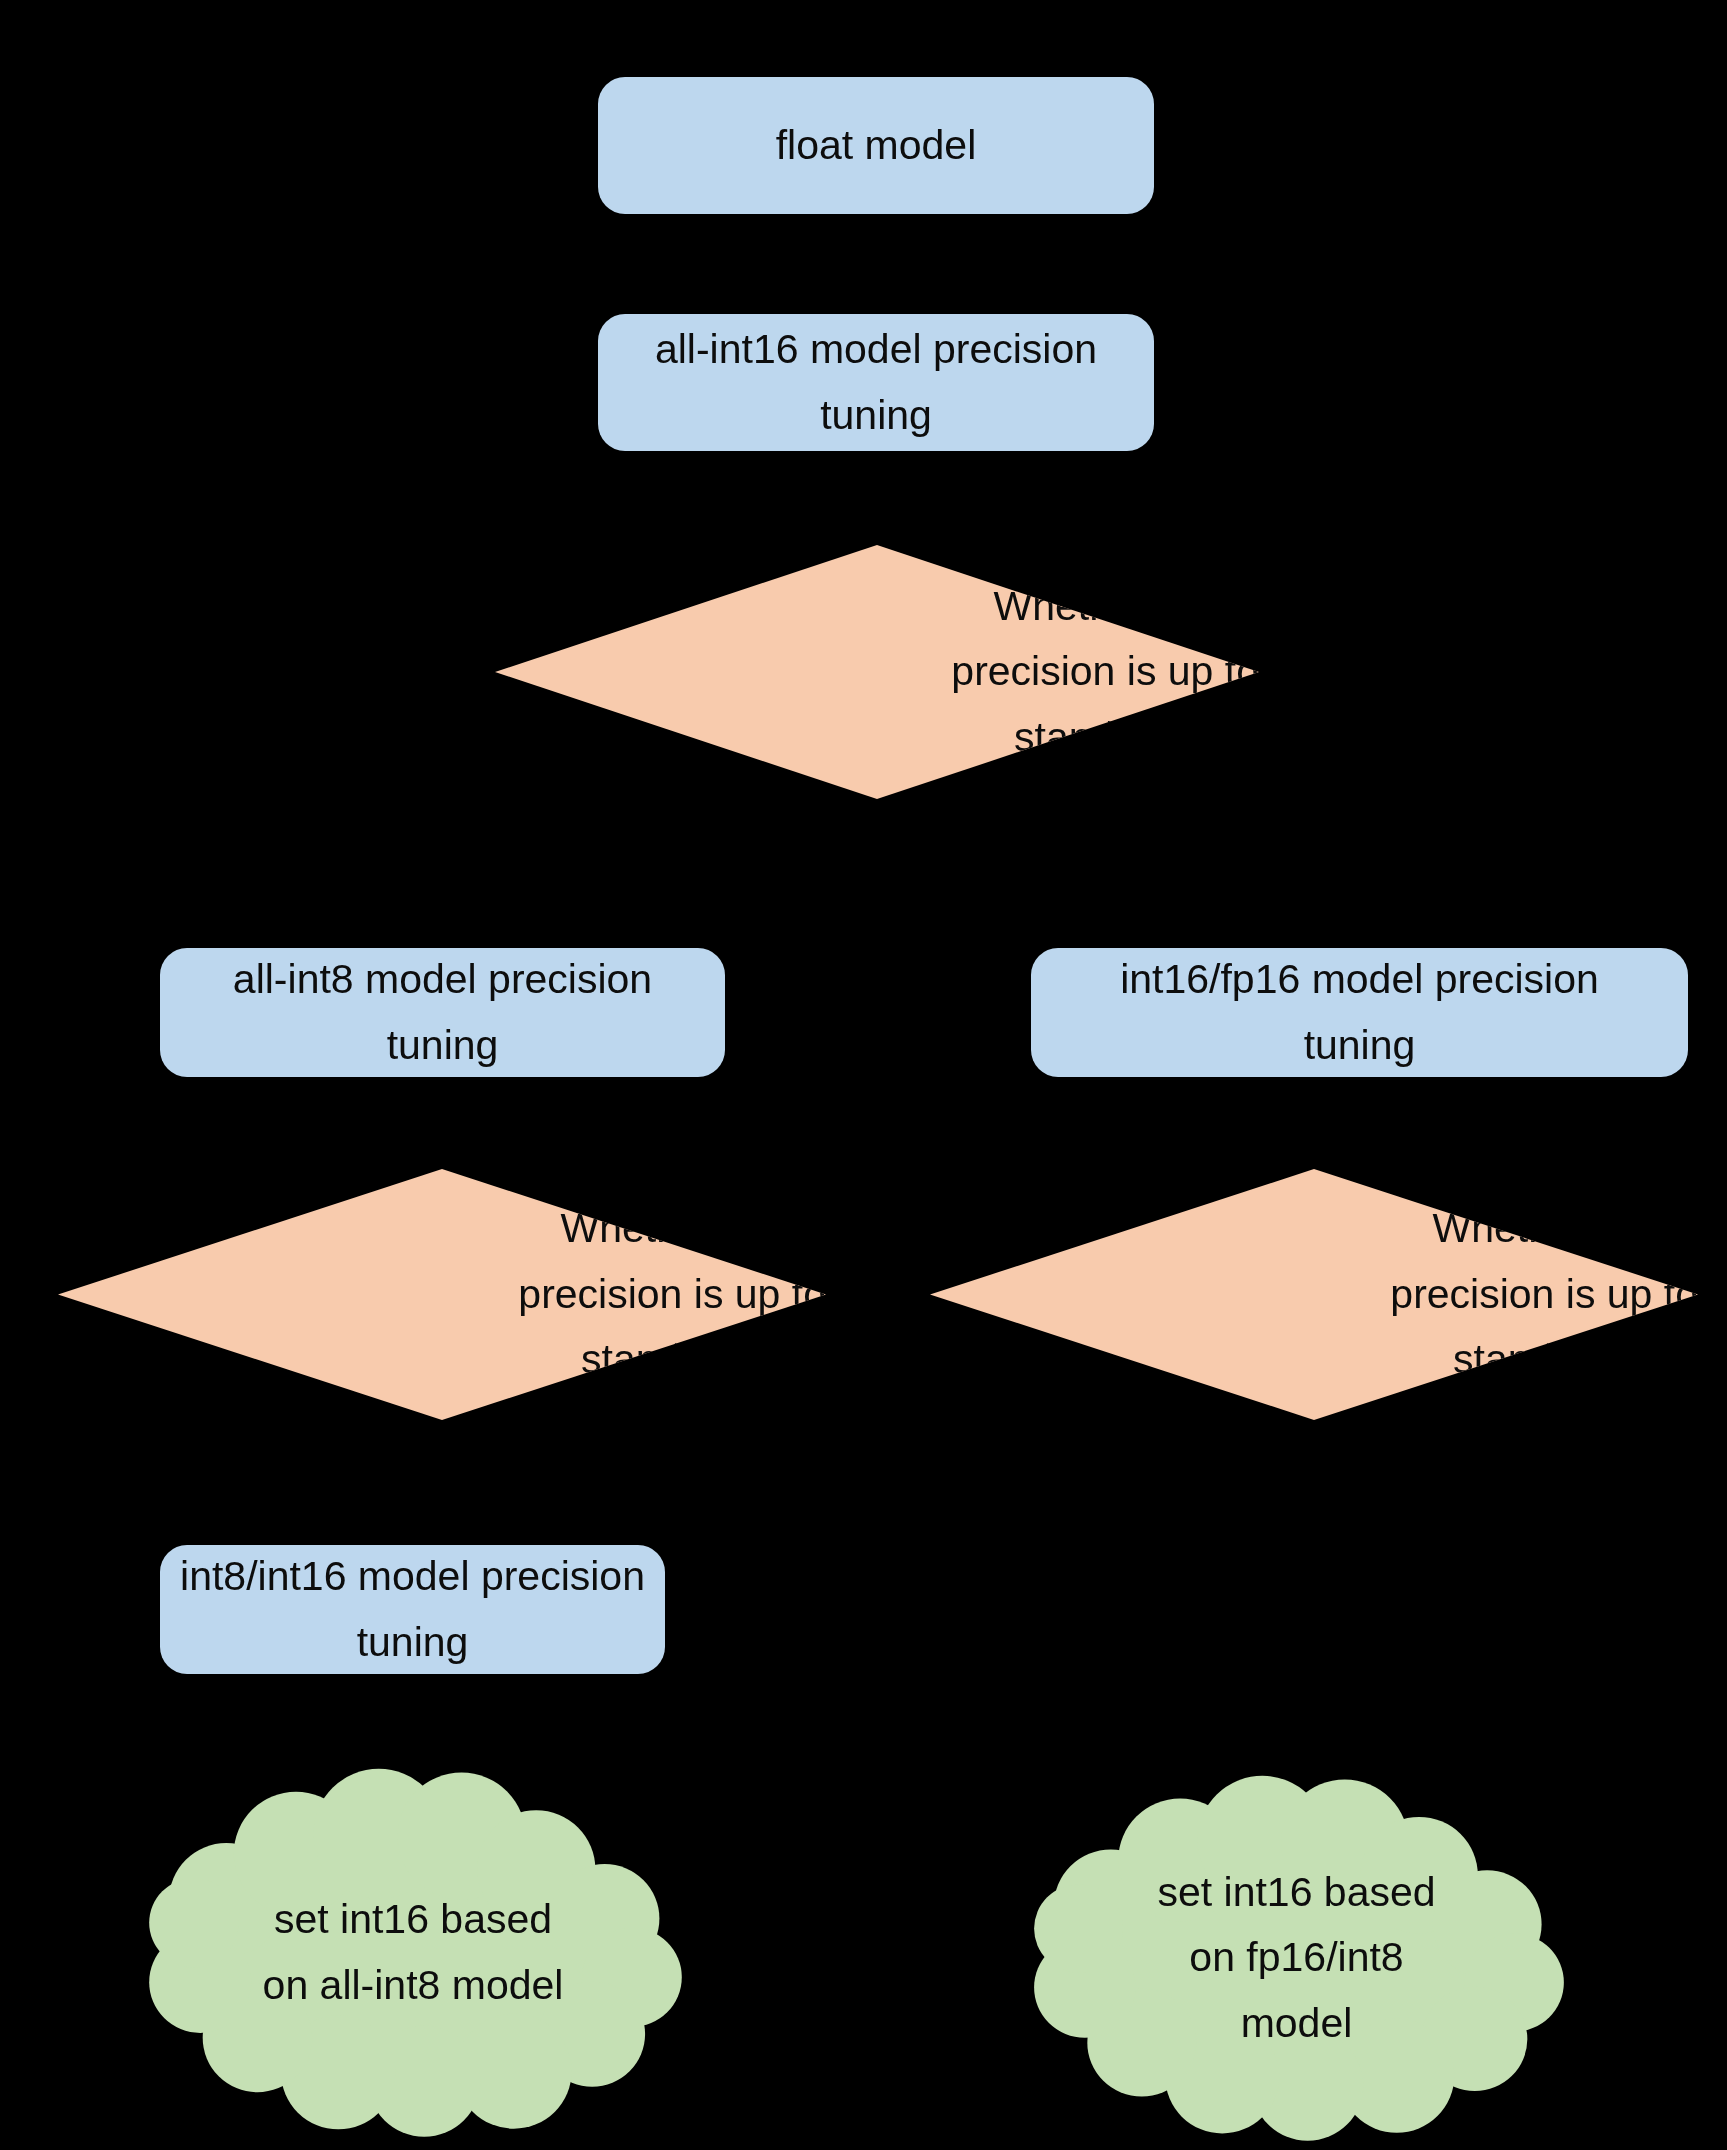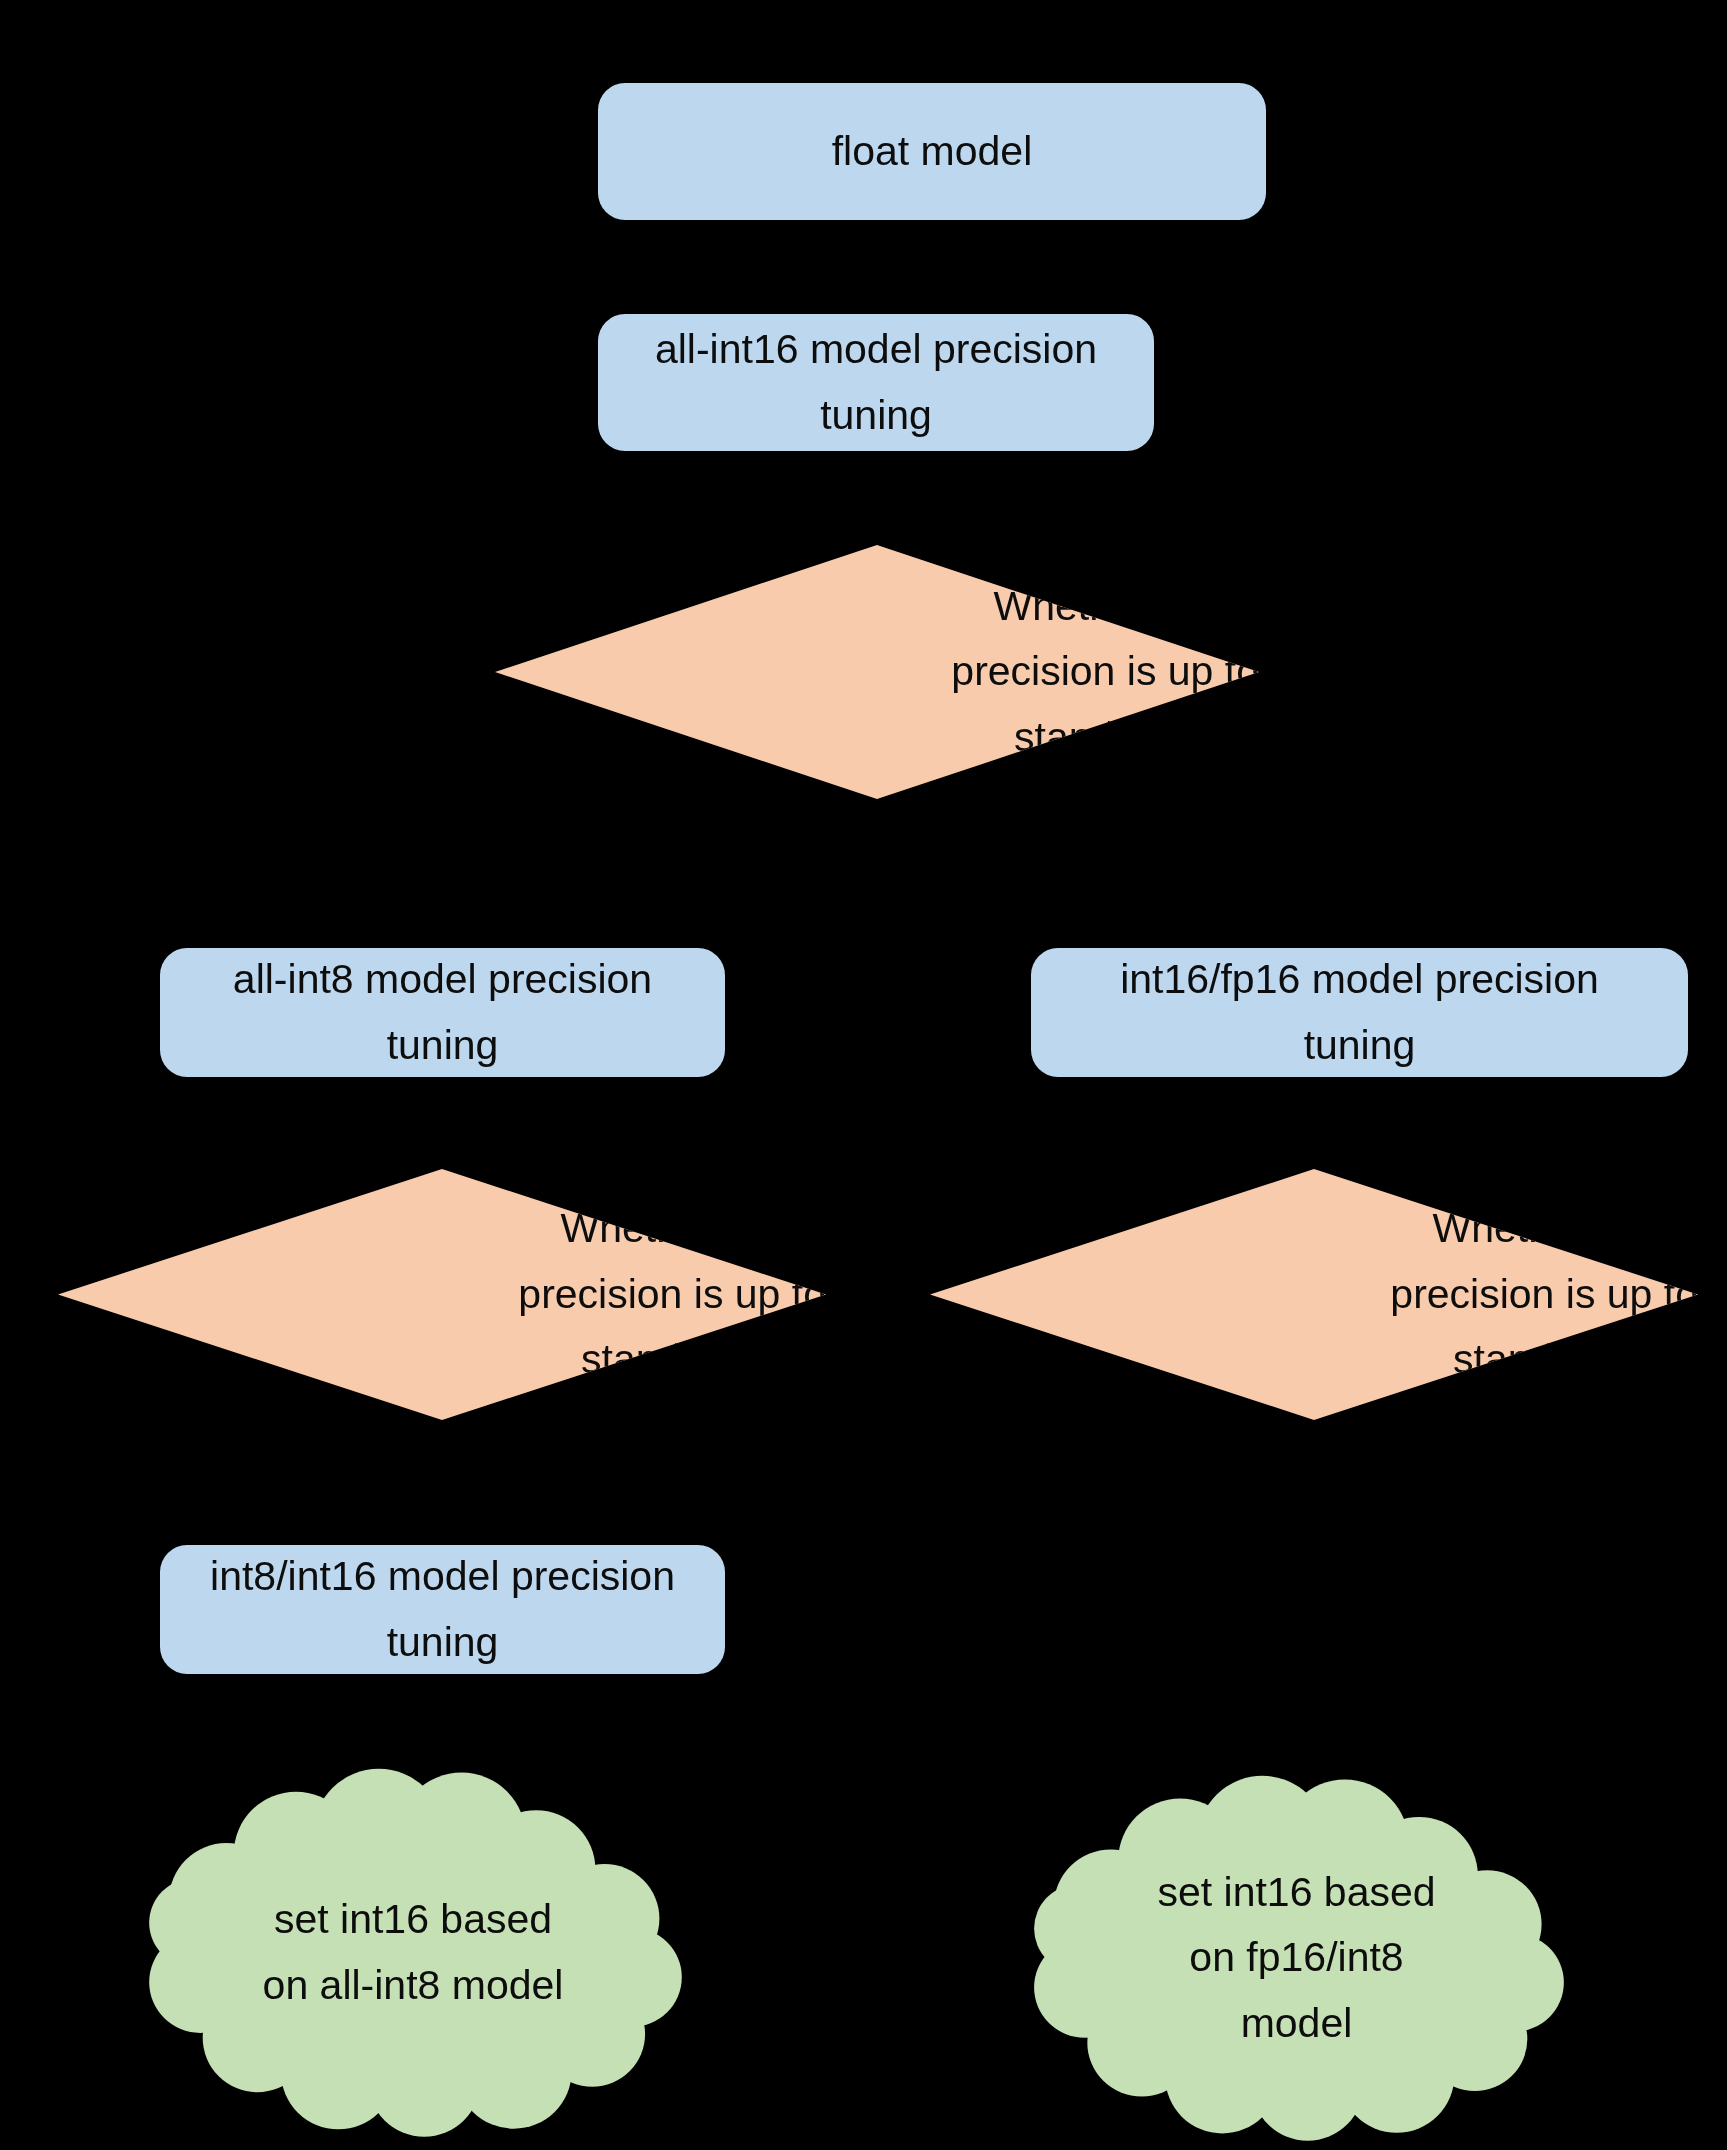--- a/index.html
+++ b/index.html
@@ -50,21 +50,21 @@
   }
   .cloud-fill circle, .cloud-fill ellipse {
     fill: var(--terminal-fill, #C5E0B4);
   }
 </style>
 </head>
 <body>
 
 <div class="canvas">
 
-  <div class="node process" style="left:598px; top:77px; width:668px; height:137px;margin-top:6px;">
+  <div class="node process" style="left:598px; top:77px; width:556px; height:137px;">
     <span class="label">float model</span>
   </div>
 
   <div class="node process" style="left:598px; top:314px; width:556px; height:137px;">
     <span class="label">all-int16 model precision
 tuning</span>
   </div>
 
   <div class="node decision" style="left:495px; top:545px; width:764px; height:254px;">
     <span class="label">Whether the
@@ -76,21 +76,21 @@
     <span class="label">all-int8 model precision
 tuning</span>
   </div>
 
   <div class="node decision" style="left:58px; top:1169px; width:768px; height:251px;">
     <span class="label">Whether the
 precision is up to
 standard?</span>
   </div>
 
-  <div class="node process" style="left:160px; top:1545px; width:565px; height:129px;">
+  <div class="node process" style="left:160px; top:1545px; width:505px; height:129px;">
     <span class="label">int8/int16 model precision
 tuning</span>
   </div>
 
   <div class="node cloud" style="left:133px; top:1767px; width:560px; height:371px;">
     <svg class="cloud-svg" viewBox="0 0 900 600" preserveAspectRatio="none" aria-hidden="true">
       <g class="cloud-fill">
         <ellipse cx="450" cy="300" rx="332" ry="192"></ellipse>
         <circle cx="150" cy="215" r="92"></circle>
         <circle cx="262" cy="140" r="100"></circle>

